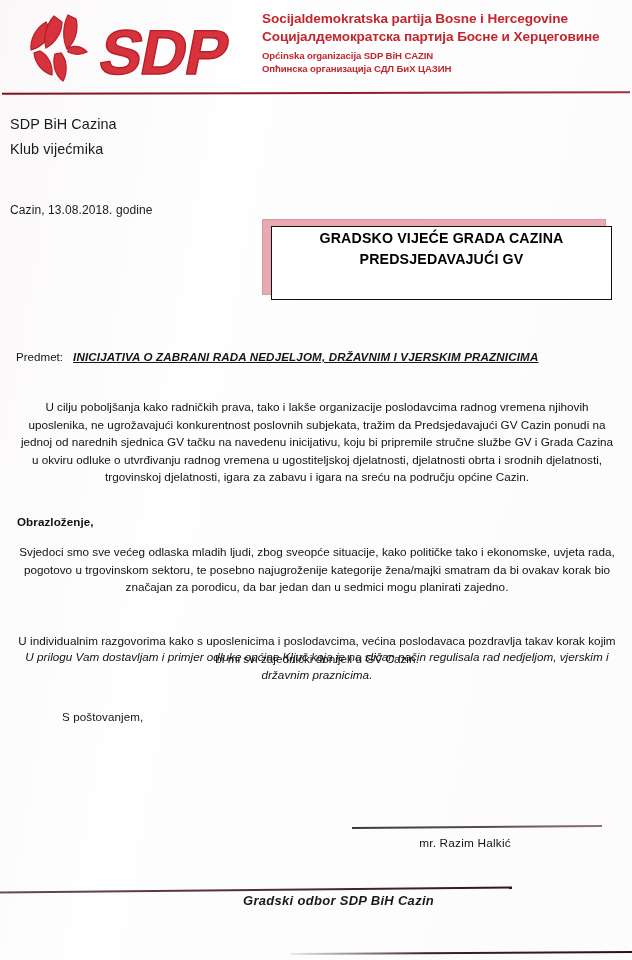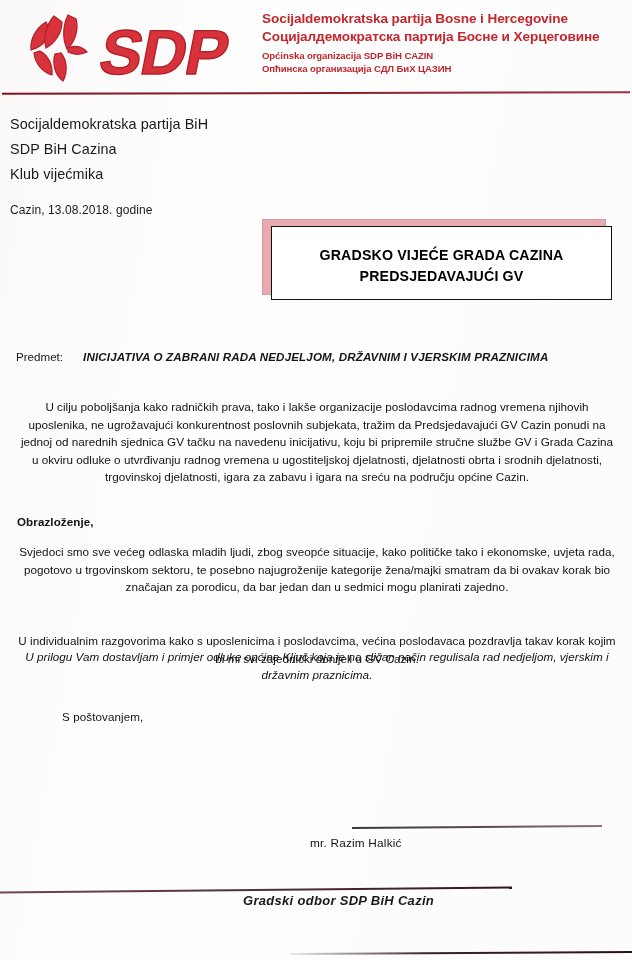--- a/index.html
+++ b/index.html
@@ -123,21 +123,21 @@
     left: 9px; top: 7px;
     width: 341px;
     height: 74px;
     background: #ffffff;
     border: 1.4px solid #15110f;
     box-sizing: border-box;
     display: flex;
     flex-direction: column;
     align-items: center;
     justify-content: flex-start;
-    padding-top: 18px;
+    padding-top: 1px;
   }
   .recipient-line {
     font-size: 14.2px;
     font-weight: bold;
     line-height: 21px;
     color: #000000;
     letter-spacing: 0.15px;
     text-align: center;
   }
 
@@ -152,21 +152,22 @@
     white-space: nowrap;
   }
   .subject .label {
     font-weight: normal;
     font-style: normal;
   }
   .subject .value {
     font-weight: bold;
     font-style: italic;
     letter-spacing: 0.15px;
-    margin-left: 20px;
+    margin-left: 10px;
+    text-decoration: underline;
   }
 
   
   .body-block {
     position: absolute;
     left: 17px;
     width: 600px;
     font-size: 11.7px;
     line-height: 17.6px;
     color: #121212;
@@ -226,21 +227,21 @@
     height: 1.5px;
     background: linear-gradient(90deg, #3a3a3a 0%, #5d4b4f 55%, #8e7278 100%);
     transform: rotate(-0.5deg);
   }
 
   .sig-name {
     position: absolute;
     left: 310px;
     top: 836px;
     width: 310px;
-    text-align: left;
+    text-align: center;
     font-size: 11.8px;
     color: #131313;
     letter-spacing: 0.2px;
   }
 
   
   .footer-rule {
     position: absolute;
     left: 0px;
     top: 889px;
@@ -297,21 +298,20 @@
       <div class="org-line-1">Socijaldemokratska partija Bosne i Hercegovine</div>
       <div class="org-line-2">Социјалдемократска партија Босне и Херцеговине</div>
       <div class="org-line-3">Općinska organizacija SDP BiH CAZIN</div>
       <div class="org-line-4">Опћинска организација СДЛ БиХ ЦАЗИН</div>
     </div>
 
     <div class="header-rule"></div>
   </div>
 
   <div class="sender">
-    <div>Socijaldemokratska partija BiH</div>
     <div>SDP BiH Cazina</div>
     <div>Klub vijećmika</div>
   </div>
 
   <div class="date-line">Cazin, 13.08.2018. godine</div>
 
   <div class="recipient-wrap">
     <div class="recipient-shadow"></div>
     <div class="recipient-box">
       <div class="recipient-line">GRADSKO VIJEĆE GRADA CAZINA</div>

